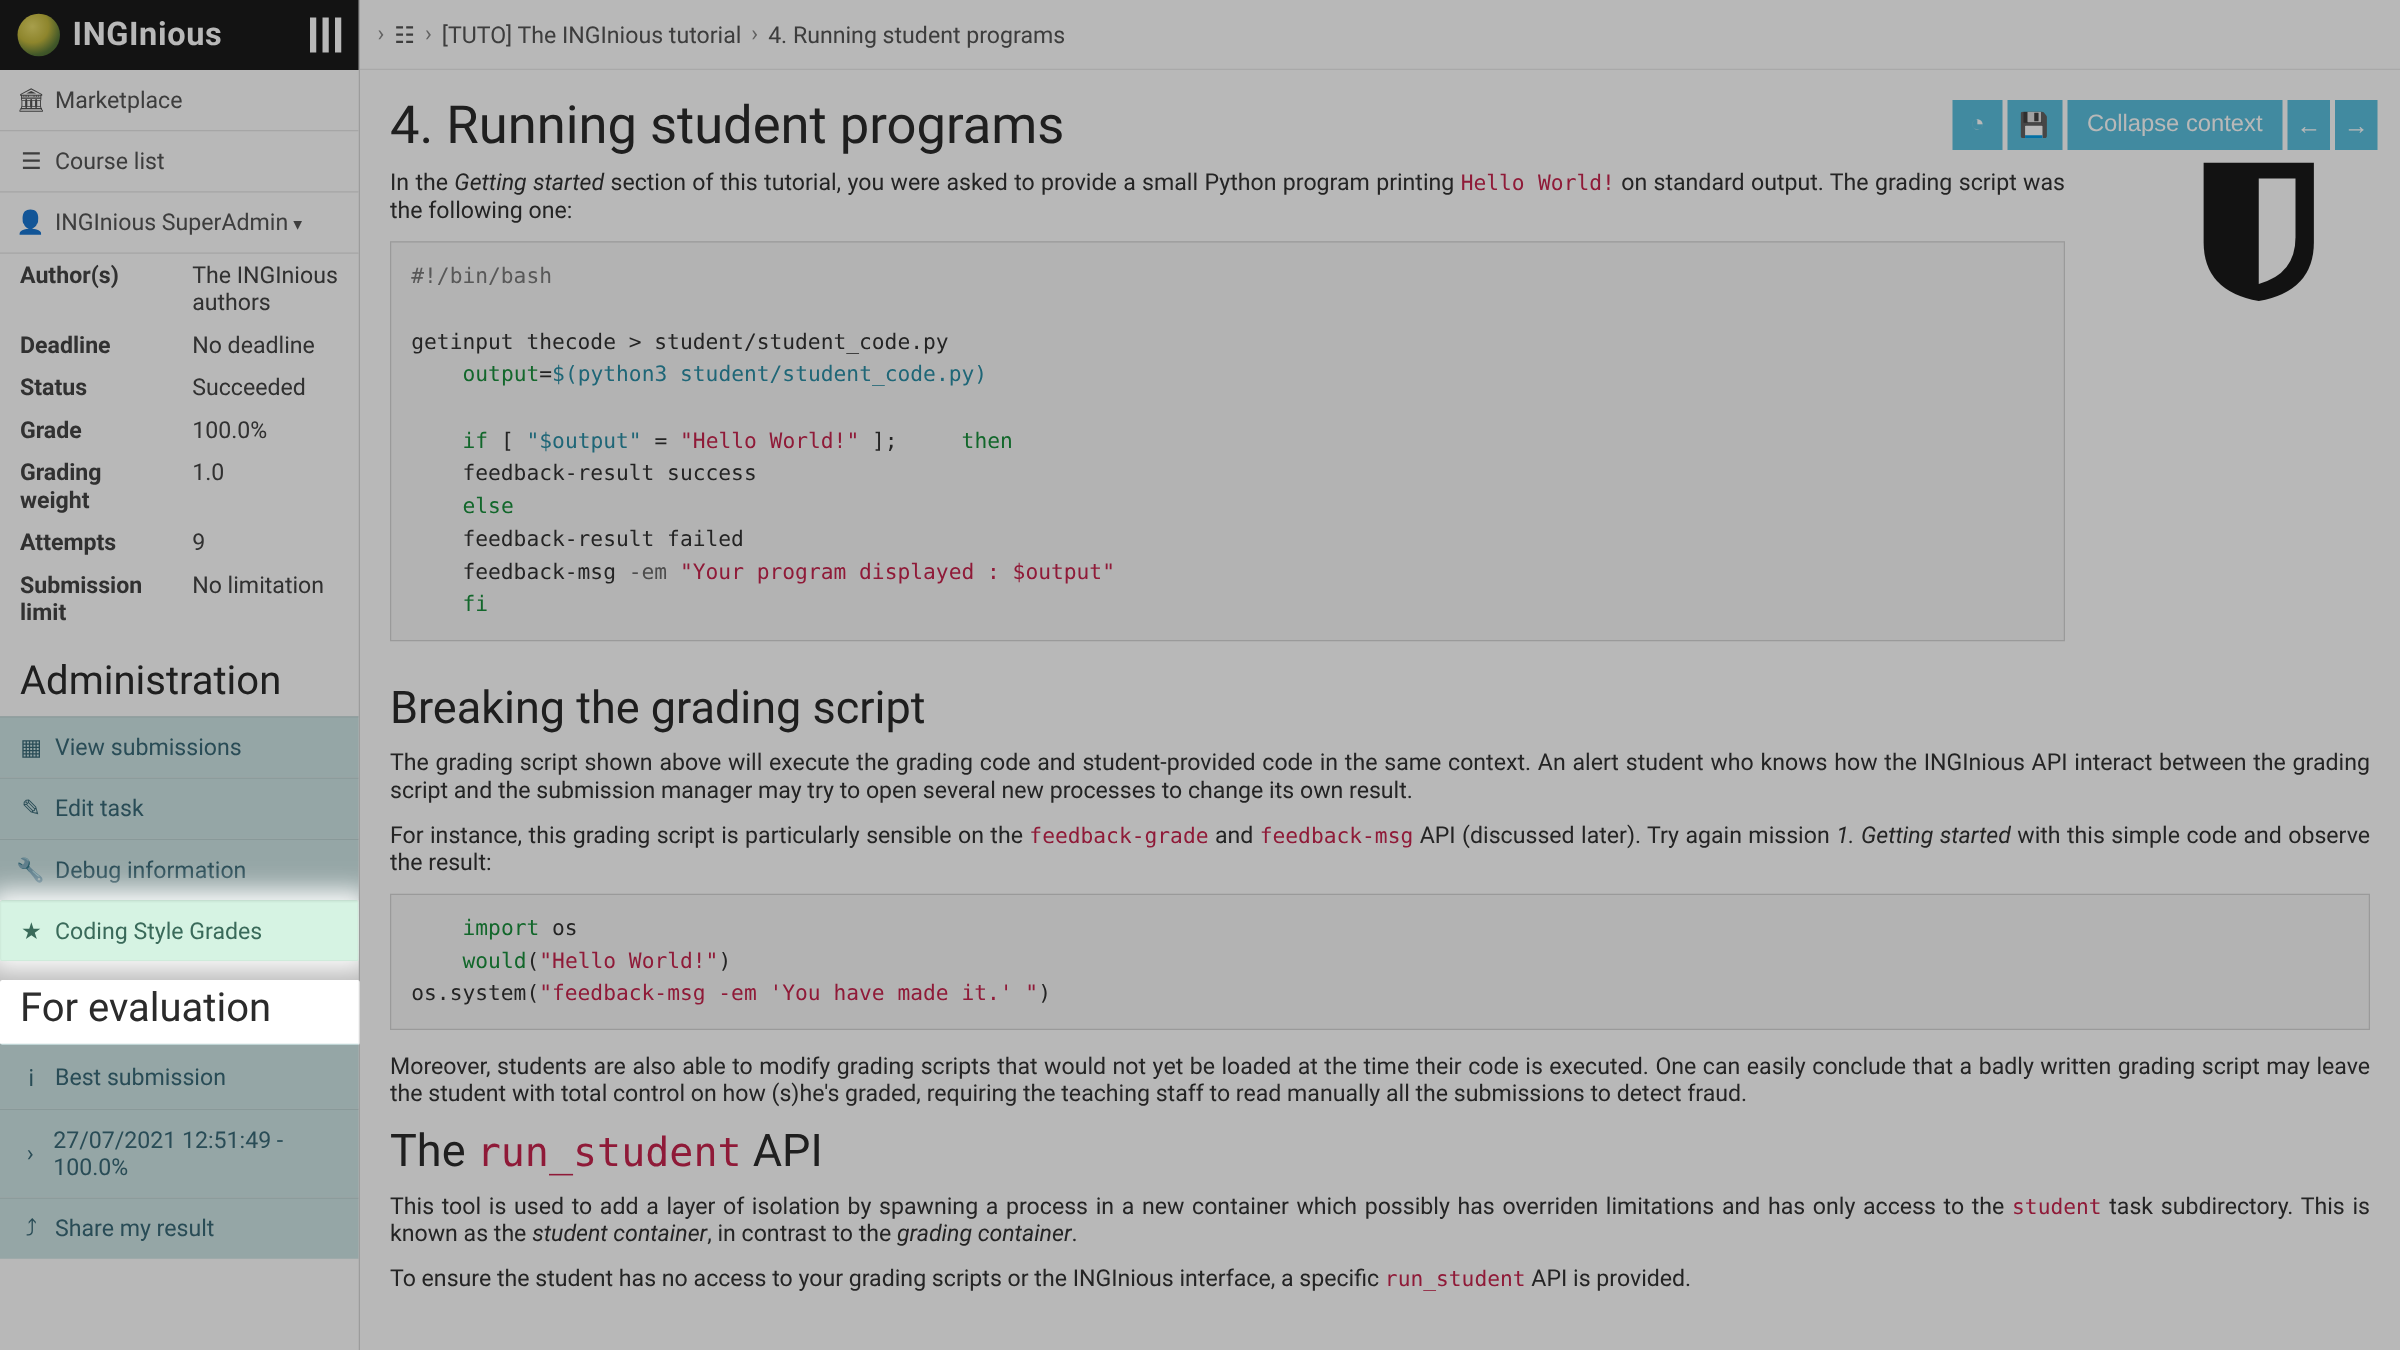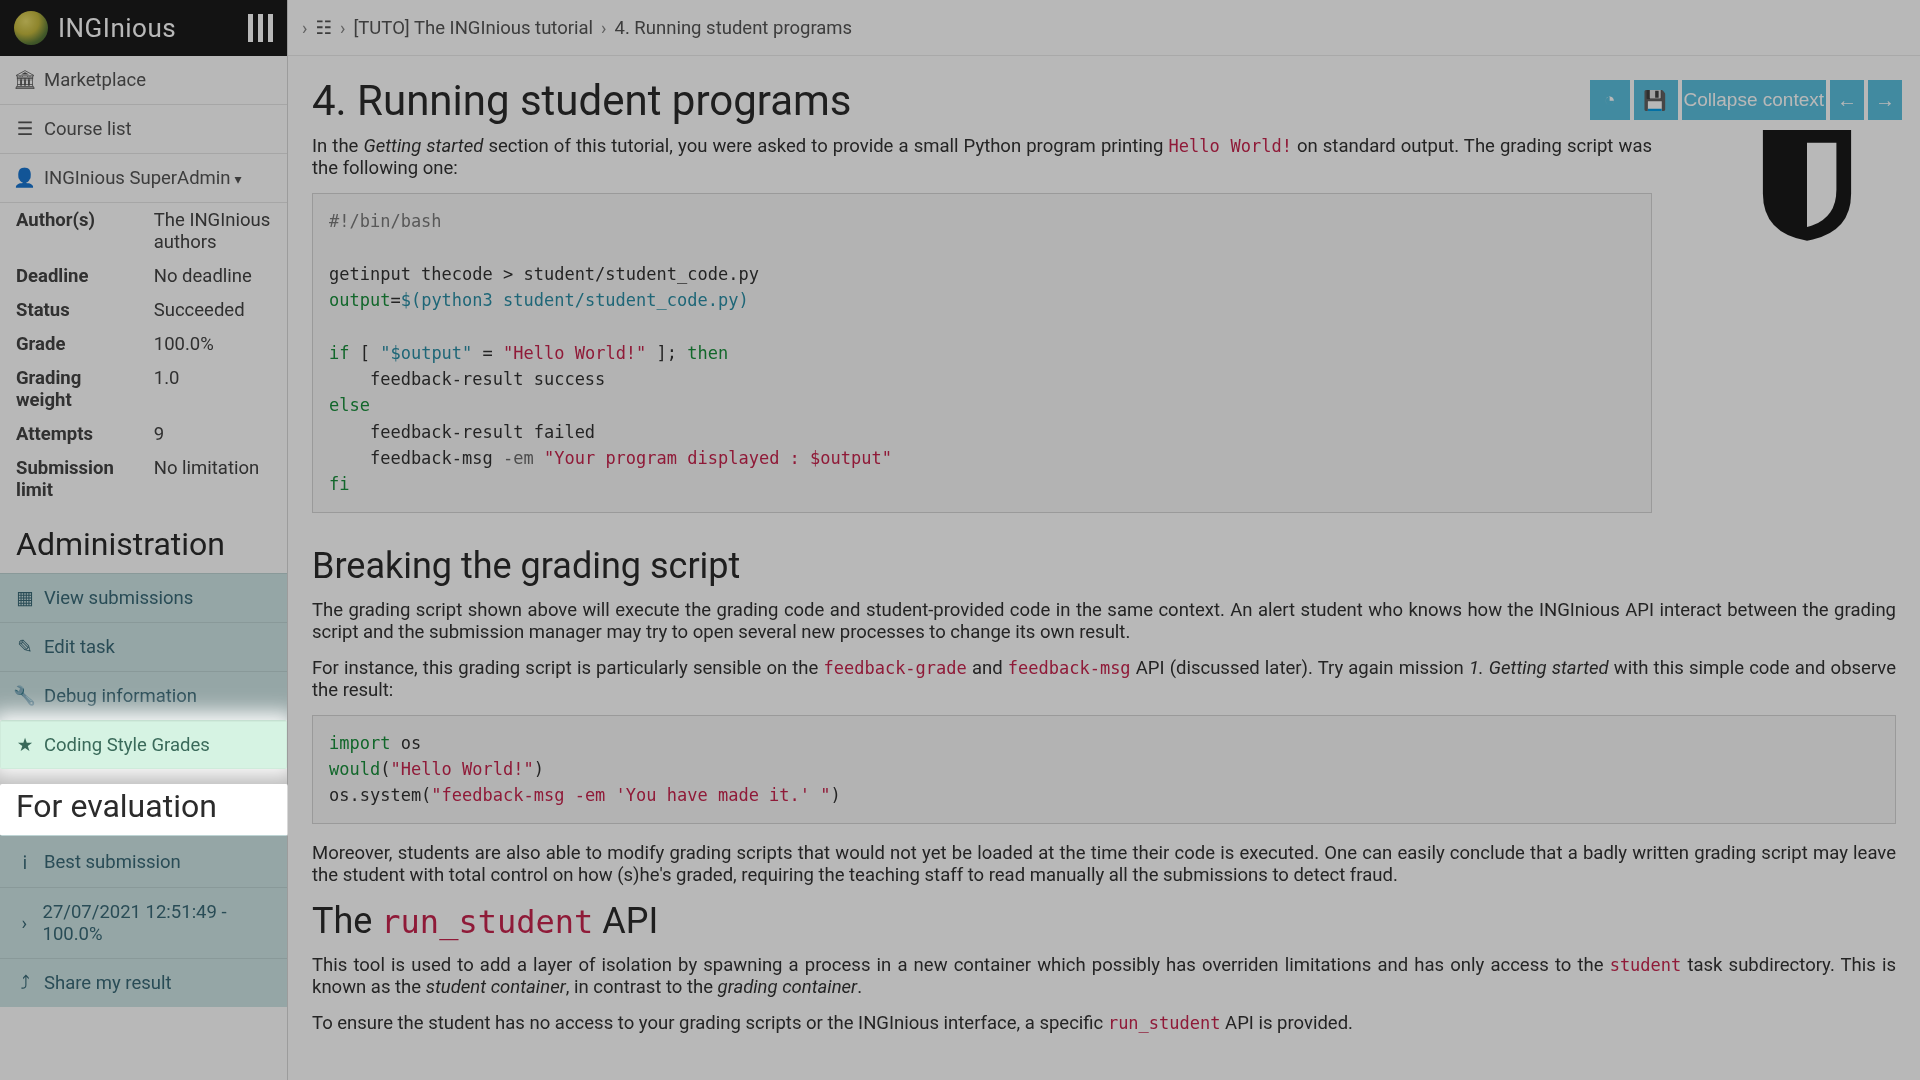--- a/index.html
+++ b/index.html
@@ -2,21 +2,21 @@
 <html><head>
 <meta charset="utf-8">
 <style>
 * { margin: 0; padding: 0; box-sizing: border-box; }
 html, body { width: 1920px; height: 1080px; overflow: hidden; font-family: -apple-system, BlinkMacSystemFont, "Segoe UI", Roboto, sans-serif; font-size: 18.5px; color: #333; background: #fff; }
 .app { display: flex; height: 100%; }
 .sidebar { width: 288px; flex-shrink: 0; background: #fff; border-right: 1px solid #d8d8d8; height: 100%; overflow-y: auto; }
 .brand { display: flex; align-items: center; justify-content: space-between; height: 56px; background: #1b1b1b; color: #fff; padding: 0 14px; }
 .brand-left { display: flex; align-items: center; gap: 10px; }
 .brand-logo { width: 34px; height: 34px; border-radius: 50%; background: radial-gradient(circle at 35% 30%, #e8dc6a 0%, #c5b93e 40%, #5b7a3a 70%, #3d5a28 100%); flex-shrink: 0; }
-.brand-name { font-size: 26px; font-weight: 400; letter-spacing: 0.5px; }
+.brand-name { font-size: 26px; font-weight: 700; letter-spacing: 0.5px; }
 .hamburger { display: flex; flex-direction: row; gap: 5px; }
 .hamburger span { width: 5px; height: 28px; background: #fff; display: block; }
 .side-item { display: flex; align-items: center; gap: 10px; padding: 13px 16px; border-bottom: 1px solid #e6e6e6; color: #555; cursor: pointer; }
 .side-icon { width: 18px; display: inline-flex; justify-content: center; }
 .caret-down::after { content: "▾"; margin-left: 4px; font-size: 14px; }
 .section-title { font-size: 32px; font-weight: 400; color: #2b2b2b; padding: 18px 16px 10px; }
 .info-table { width: 100%; border-collapse: collapse; }
 .info-table td { padding: 6px 16px; vertical-align: top; color: #444; }
 .info-table td:first-child { width: 48%; font-weight: bold; }
 .admin-item { display: flex; align-items: center; gap: 10px; padding: 13px 16px; border-top: 1px solid rgba(0,0,0,0.08); background: #cfe6e6; color: #3a6a78; cursor: pointer; }
@@ -24,32 +24,32 @@
 .eval-item { display: flex; align-items: center; gap: 10px; padding: 13px 16px; border-top: 1px solid rgba(0,0,0,0.08); background: #cfe6e6; color: #3a6a78; cursor: pointer; }
 
 .main { flex: 1; display: flex; flex-direction: column; height: 100%; position: relative; }
 .breadcrumb { display: flex; align-items: center; gap: 8px; height: 56px; padding: 0 14px; color: #555; border-bottom: 1px solid #eaeaea; }
 .bc-sep { color: #888; font-size: 18px; }
 .bc-link { color: #555; cursor: pointer; }
 .content { flex: 1; overflow-y: auto; padding: 20px 24px 40px 24px; position: relative; }
 .page-title { font-size: 42px; font-weight: 400; color: #2b2b2b; margin-bottom: 10px; }
 .top-actions { position: absolute; top: 80px; right: 18px; display: flex; gap: 4px; align-items: center; }
 .ta-btn { background: #5bc0de; color: #fff; border: none; height: 40px; min-width: 40px; padding: 0 10px; cursor: pointer; display: inline-flex; align-items: center; justify-content: center; font-size: 19px; }
-.ta-btn.wide { padding: 0 2px; }
+.ta-btn.wide { padding: 0 16px; }
 .ta-arrow { background: #5bc0de; color: #fff; width: 34px; height: 40px; display: inline-flex; align-items: center; justify-content: center; cursor: pointer; font-size: 20px; }
 .shield { width: 98px; height: 120px; margin-top: 48px; margin-left: 4px; }
 
 .intro { color: #333; max-width: 1340px; margin-bottom: 16px; }
 .para { color: #333; margin-bottom: 14px; text-align: justify; }
 .code-inline { font-family: "Menlo","Consolas",monospace; color: #c7254e; font-size: 17px; }
 .codeblock { border: 1px solid #d6d6d6; background: #f9f9f9; padding: 14px 16px; font-family: "Menlo","Consolas",monospace; font-size: 17px; line-height: 1.55; color: #333; white-space: pre; overflow-x: auto; margin-bottom: 18px; max-width: 1340px; }
 .h2 { font-size: 36px; font-weight: 400; color: #2b2b2b; margin: 14px 0 12px; }
 .h2 .code-inline { font-size: 32px; }
 .sh-comment { color: #7a7a7a; }
-.sh-key { color: #1a8f3c; }
+.sh-key { color: #1a8f3c; margin-left: 41px; }
 .sh-var { color: #2b8ea5; }
 .sh-str { color: #c7254e; }
 .sh-opt { color: #6b6b6b; }
 .cutout { position: absolute; left: 0; top: 784px; width: 288px; height: 52px; background: transparent; box-shadow: 0 0 0 9999px rgba(0,0,0,0.28); pointer-events: none; z-index: 3; border-radius: 2px; }
 </style>
 </head>
 <body>
 
 <div class="app">
   <aside class="sidebar">

